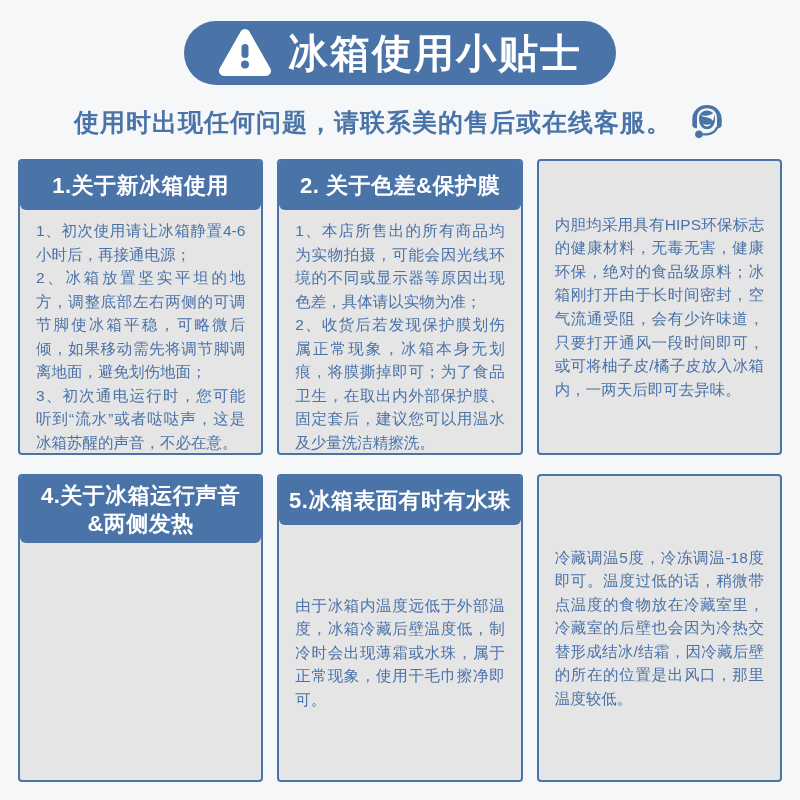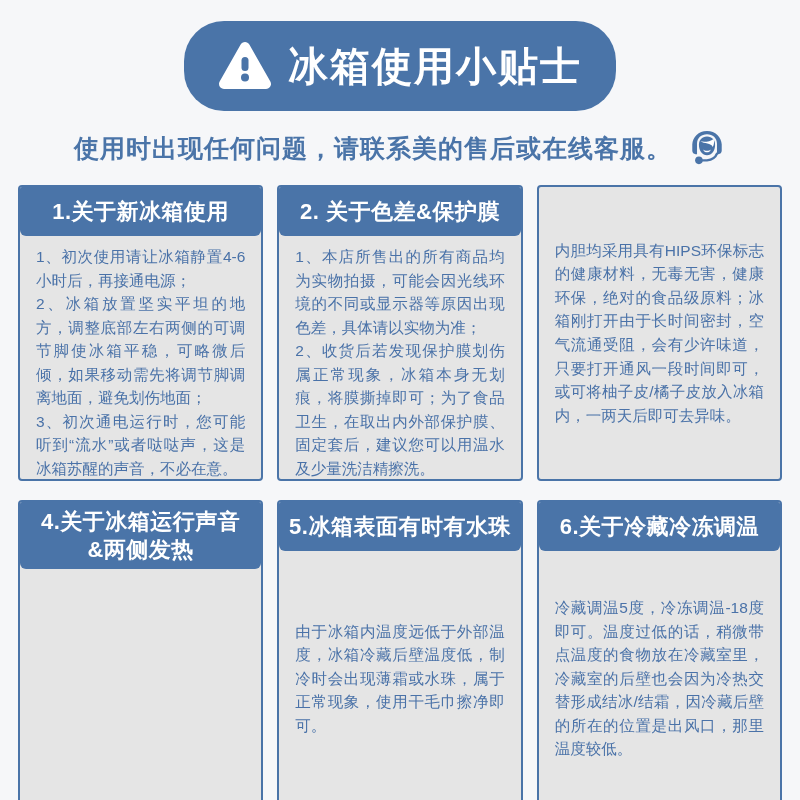--- a/index.html
+++ b/index.html
@@ -9,21 +9,21 @@
     font-family: "Liberation Sans", "DejaVu Sans", sans-serif;
     overflow: hidden;
   }
   .page { width: 800px; height: 800px; position: relative; }
 
   
   .header-pill {
     margin: 21px auto 0;
     width: fit-content;
     min-width: 430px;
-    height: 90px;
+    height: 64px;
     background: #4a74a8;
     border-radius: 40px;
     display: flex;
     align-items: center;
     justify-content: center;
     gap: 16px;
     padding: 0 34px;
   }
   .header-pill .title {
     color: #ffffff;
@@ -147,18 +147,17 @@
       <div class="card-header">4.关于冰箱运行声音
 &amp;两侧发热</div>
     </div>
 
     <div class="card">
       <div class="card-header">5.冰箱表面有时有水珠</div>
       <div class="card-body v-center">由于冰箱内温度远低于外部温度，冰箱冷藏后壁温度低，制冷时会出现薄霜或水珠，属于正常现象，使用干毛巾擦净即可。</div>
     </div>
 
     <div class="card">
-      <div class="card-header">6.关于冷藏冷冻调温</div>
       <div class="card-body v-center">冷藏调温5度，冷冻调温-18度即可。温度过低的话，稍微带点温度的食物放在冷藏室里，冷藏室的后壁也会因为冷热交替形成结冰/结霜，因冷藏后壁的所在的位置是出风口，那里温度较低。</div>
     </div>
 
   </div>
 </div>
 
 </body></html>

